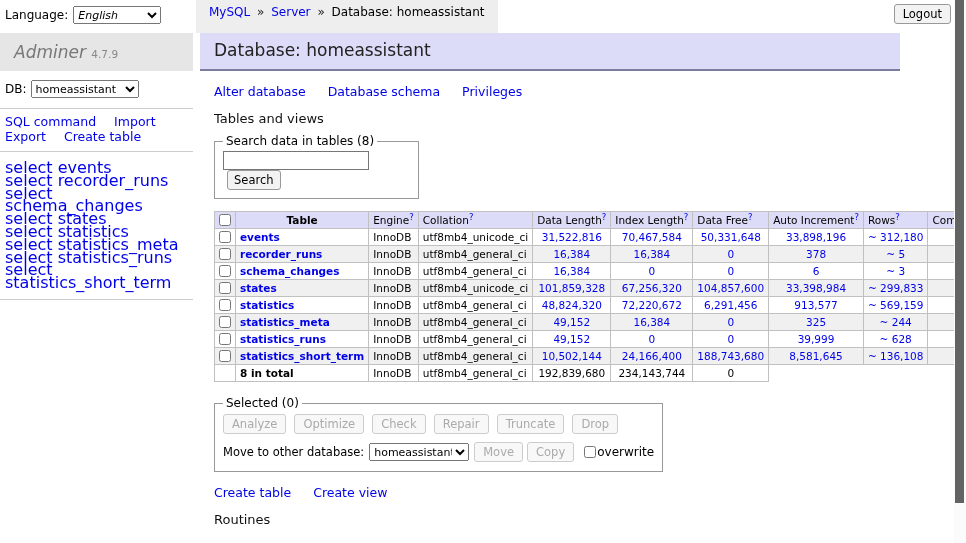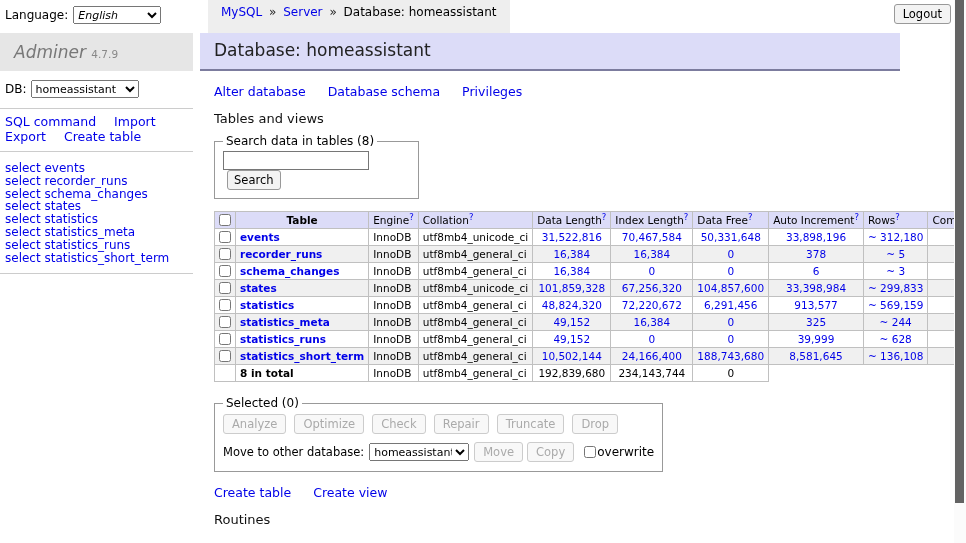--- a/index.html
+++ b/index.html
@@ -11,21 +11,21 @@
     font-size: 13px;
   }
   a { color: var(--link, #0000e8); text-decoration: none; cursor: pointer; }
 
   
   #lang { position: absolute; left: 5px; top: 6px; font-size: 12px; }
   #lang select { width: 88px; height: 18px; font-size: 11px; font-family: inherit; margin-left: 5px; font-style: italic; }
 
   
   #breadcrumb {
-    position: absolute; left: 208px; top: 0;
+    position: absolute; left: 196px; top: 0;
     background: var(--breadcrumb-bg, #eee);
     padding: 5px 13px 14px; font-size: 12px; white-space: nowrap;
   }
   #breadcrumb .sep { color: #222; margin: 0 3px; }
 
   
   #logout-btn { position: absolute; top: 4px; right: 15px; }
   button.nat {
     font-family: inherit; font-size: 11.5px; color: #000;
     background: #f3f3f3; border: 1px solid #999; border-radius: 3px;
@@ -40,21 +40,21 @@
     font-size: 17px; font-weight: normal; font-style: italic; color: #777;
   }
   #menu h1 .ver { font-size: 10.5px; font-style: normal; color: #888; }
   .dbform { margin: 9px 0 10px 5px; font-size: 12px; }
   .dbform select { width: 108px; height: 18px; font-size: 11px; font-family: inherit; margin-left: 4px; }
   .menu-links {
     margin: 10px 0 0; padding: 6px 5px 7px; font-size: 12.5px; line-height: 14.5px;
     border-top: 1px solid #ccc; border-bottom: 1px solid #ccc;
   }
   .menu-links a { margin-right: 14px; }
-  .table-list { margin: 0; padding: 10px 5px 9px; font-size: 12px; line-height: 12.8px; border-bottom: 1px solid #ccc; }
+  .table-list { margin: 0; padding: 10px 5px 9px; font-size: 16px; line-height: 12.8px; border-bottom: 1px solid #ccc; }
   .table-list a { display: block; }
 
   
   #content { position: absolute; left: 200px; top: 33px; width: 700px; }
   h2 {
     margin: 0; padding: 8px 14px 9px; font-size: 17px; font-weight: normal; color: #222;
     background: var(--accent, #dcdcf8); border-bottom: 2px solid #7c7c9e; line-height: 19px;
   }
   .links { margin: 13px 0 0 14px; font-size: 12.5px; }
   .links a { margin-right: 18px; }

